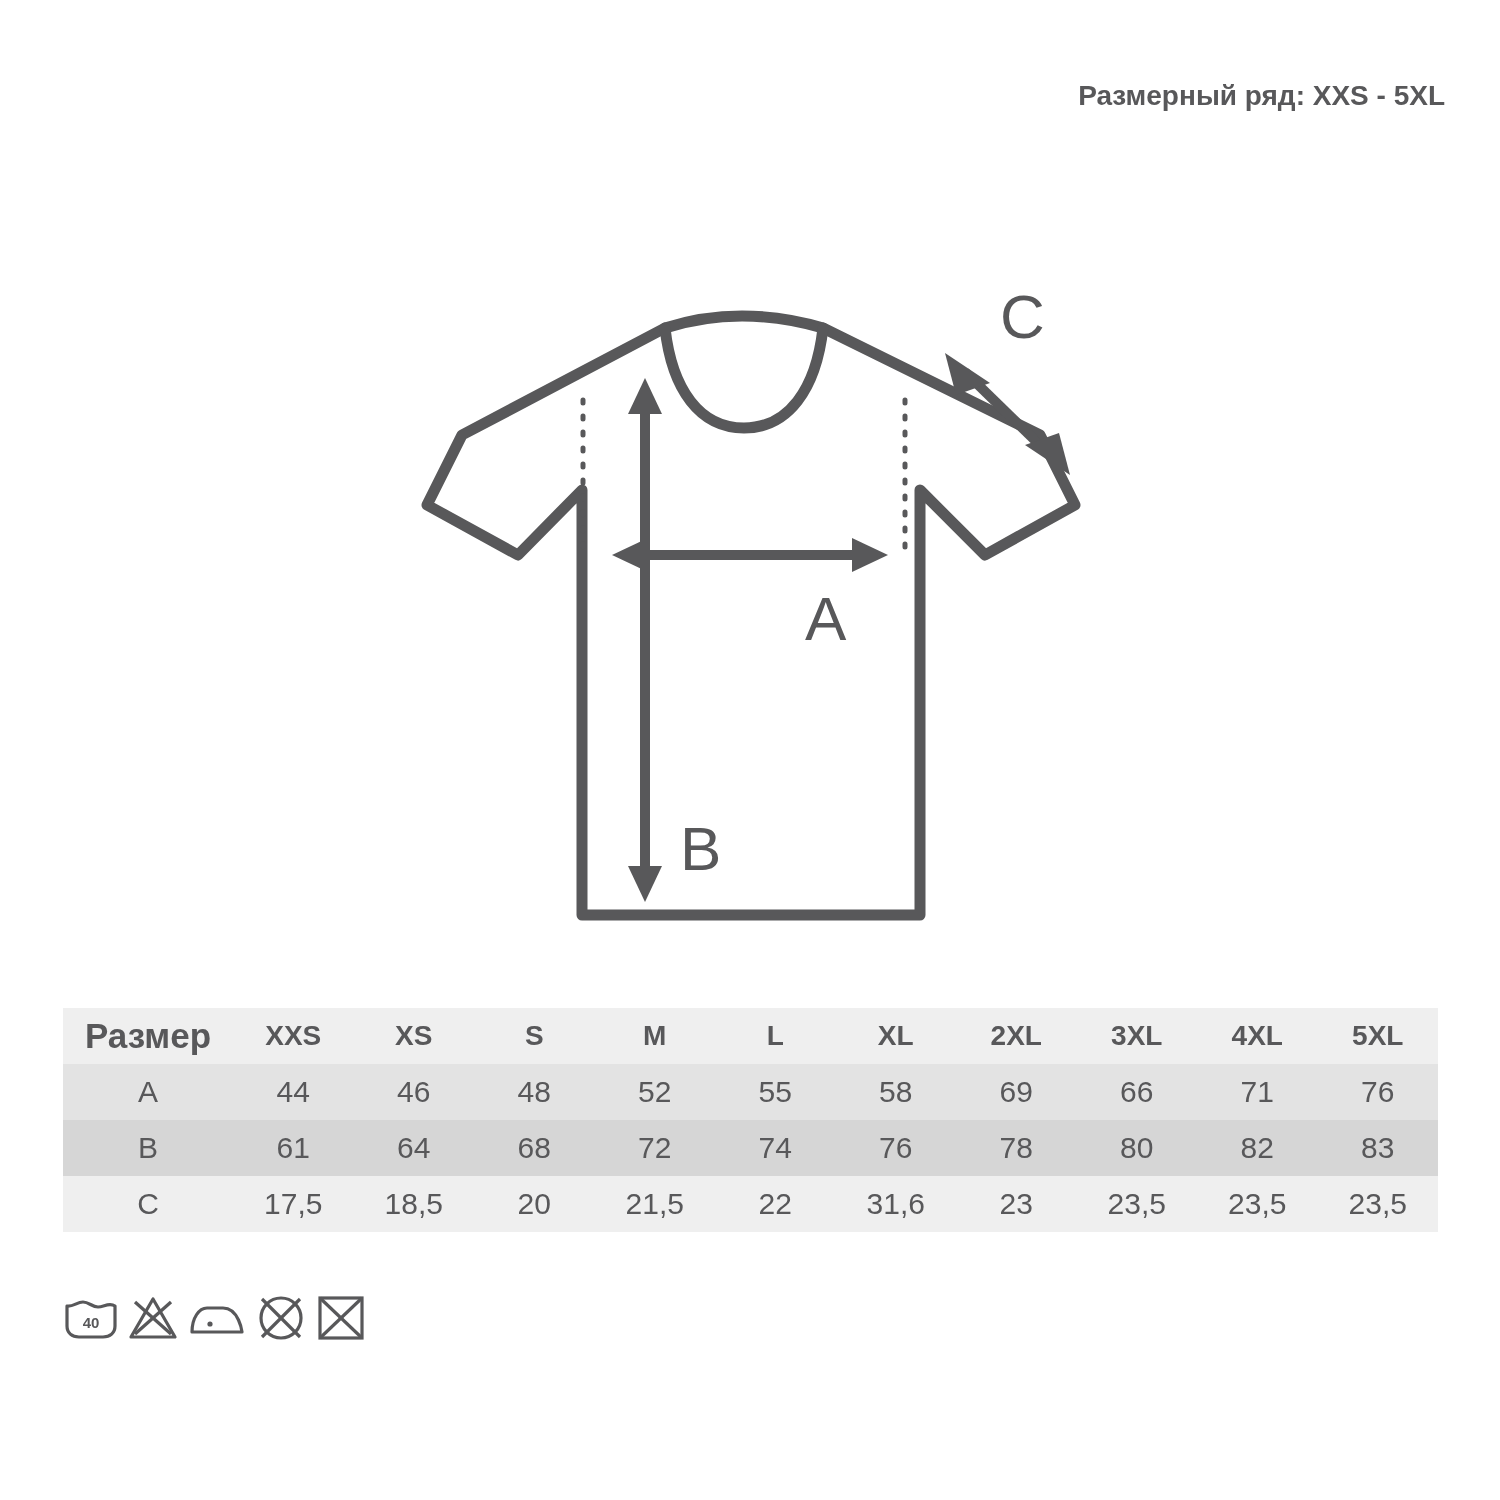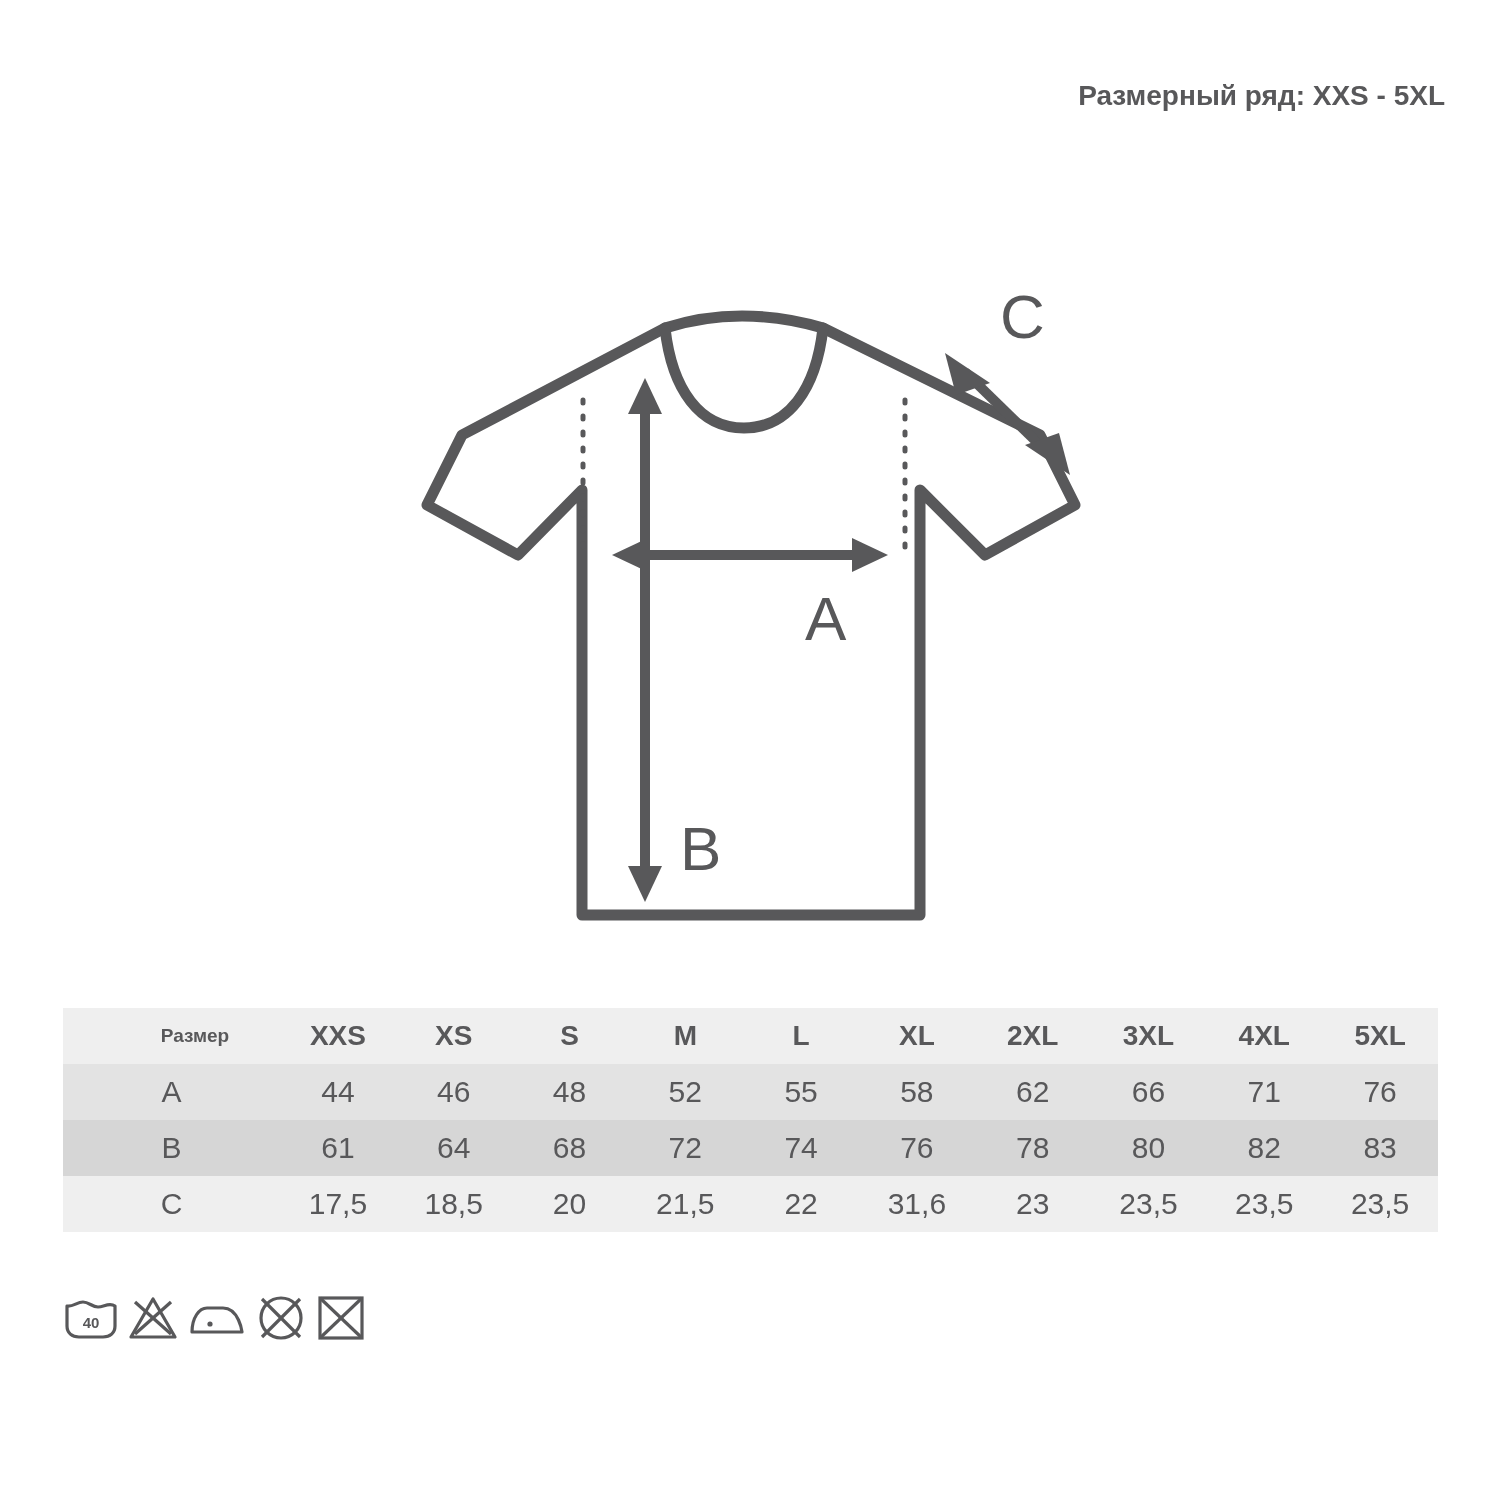--- a/index.html
+++ b/index.html
@@ -70,22 +70,21 @@
   }
   table.size-table thead th {
     font-weight: bold;
     font-size: 28px;
   }
   table.size-table thead th.first,
   table.size-table tbody td.first {
     width: 170px;
   }
   table.size-table thead th.first {
-    font-size: 19px;
-    padding-left: 47px;
+    font-size: 35px;
   }
   tr.row-head { background: #efefef; }
   tr.row-a    { background: #e3e3e3; }
   tr.row-b    { background: #d6d6d6; }
   tr.row-c    { background: #efefef; }
 
   
   .care {
     position: absolute;
     top: 1292px;
@@ -183,21 +182,21 @@
     </thead>
     <tbody>
       <tr class="row-a">
         <td class="first">A</td>
         <td>44</td>
         <td>46</td>
         <td>48</td>
         <td>52</td>
         <td>55</td>
         <td>58</td>
-        <td>62</td>
+        <td>69</td>
         <td>66</td>
         <td>71</td>
         <td>76</td>
       </tr>
       <tr class="row-b">
         <td class="first">B</td>
         <td>61</td>
         <td>64</td>
         <td>68</td>
         <td>72</td>

